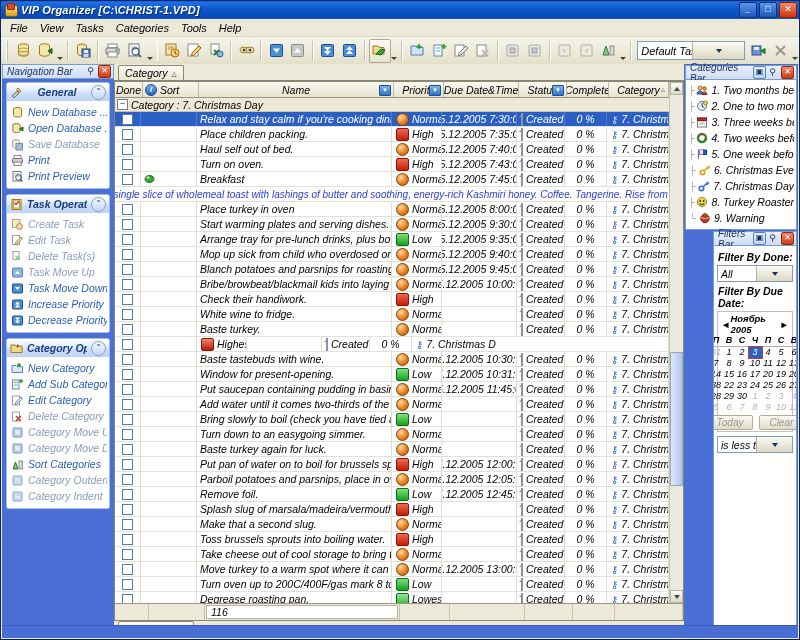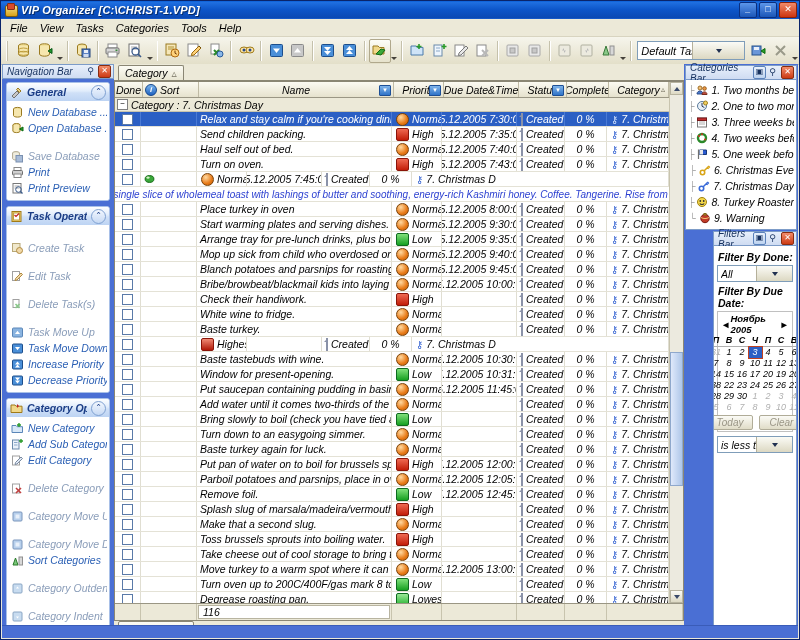--- a/index.html
+++ b/index.html
@@ -59,26 +59,26 @@
   .nav-hdr{height:15px;background:linear-gradient(180deg,#e8f0fb,#cfdcf2);border:1px solid #7d9cc8;
      display:flex;align-items:center;padding:0 2px;font-size:10px;color:#16315e;box-sizing:border-box;}
   .nav-hdr .t{flex:1;padding-left:2px;}
   .pin{width:11px;height:11px;margin-right:2px;color:#16315e;font-size:9px;line-height:11px;text-align:center;}
   .xbtn{width:11px;height:11px;background:linear-gradient(180deg,#f28c6a,#cc3a14);border:1px solid #8a2c10;
         color:#fff;font-size:8px;line-height:9px;text-align:center;border-radius:2px;font-weight:bold;}
   .navpane{flex:1;padding:3px 4px 0 4px;overflow:hidden;}
   .grp{margin-bottom:5px;border:1px solid #a8c0e8;border-radius:3px;overflow:hidden;background:#fff;}
   .grp-hdr{height:18px;background:linear-gradient(180deg,#fdfeff 0%,#e0ecfb 45%,#cfe0f7 55%,#bdd4f3 100%);
      display:flex;align-items:center;padding:0 3px;gap:4px;}
-  .grp-hdr .gt{flex:1;font-weight:bold;color:#1b3d86;font-size:10.5px;white-space:nowrap;overflow:hidden;}
+  .grp-hdr .gt{flex:1;font-weight:bold;color:#1b3d86;font-size:10.5px;white-space:nowrap;overflow:hidden;text-align:center;}
   .chev{width:13px;height:13px;border-radius:50%;background:linear-gradient(180deg,#f2f7fe,#c6d9f4);
      border:1px solid #7fa0d0;color:#1b3d86;font-size:8px;line-height:11px;text-align:center;}
   .grp-body{background:#fff;padding:3px 2px 4px 4px;}
   .nitem{display:flex;align-items:center;gap:4px;height:16px;font-size:10.5px;color:#2a5fb4;white-space:nowrap;overflow:hidden;}
-  .nitem.dim{color:#8a9db9;margin-top:12px;}
+  .nitem.dim{color:#8a9db9;}
   .ico{width:13px;height:13px;flex:0 0 13px;position:relative;display:inline-block;}
 
   
   .center{flex:1;display:flex;flex-direction:column;background:#ece9d8;min-width:0;}
   .tabstrip{height:16px;background:#ece9d8;display:flex;align-items:flex-end;padding-left:4px;
      border-bottom:1px solid #8a8674;}
   .tab{height:14px;background:linear-gradient(180deg,#fcfbf4,#e9e6d3);border:1px solid #8a8674;border-bottom:none;
      display:flex;align-items:center;padding:0 6px;font-size:10.5px;gap:4px;border-radius:2px 2px 0 0;}
   .gridwrap{flex:1;display:flex;flex-direction:column;border:1px solid #8a8674;margin:0;background:#fff;min-height:0;}
   .ghead{display:flex;height:15px;background:linear-gradient(180deg,#fbfaf2,#e6e2cd);border-bottom:1px solid #9a9684;
@@ -105,21 +105,21 @@
   .pri{display:flex;align-items:center;gap:3px;}
   .pdot{width:11px;height:11px;border-radius:50%;border:1px solid #7a4208;
         background:radial-gradient(circle at 35% 30%,#ffd9a0,#e87a17 60%,#b85a08);}
   .pdot.high{border-radius:2px;border-color:#8a1408;background:linear-gradient(180deg,#ef6a52,#c21d08);}
   .pdot.highest{border-radius:2px;border-color:#8a1408;background:linear-gradient(180deg,#f08a74,#b01808);}
   .pdot.low{border-radius:2px;border-color:#0d6a1e;background:linear-gradient(180deg,#7fe07a,#16a021);}
   .pdot.lowest{border-radius:2px;border-color:#0d6a1e;background:linear-gradient(180deg,#9ae897,#2bb435);}
   .docico{width:9px;height:11px;background:#fff;border:1px solid #8a92a8;position:relative;}
   .docico::after{content:"";position:absolute;right:0;top:0;border-left:3px solid transparent;border-bottom:3px solid #8a92a8;}
   .keyico{color:#2f5fd0;font-size:10px;}
-  .footrow{height:16px;display:flex;border-top:1px solid #9a9684;background:#ece9d8;font-size:10.5px;flex:0 0 16px;}
+  .footrow{height:16px;display:flex;border-top:1px solid #9a9684;background:#ece9d8;font-size:10.5px;flex:0 0 16px;padding-left:8px;}
   .footcell{border-right:1px solid #c8c4ae;box-sizing:border-box;display:flex;align-items:center;padding:0 3px;}
   .footinput{background:#fff;border:1px solid #b8b4a0;margin:1px;flex:1;display:flex;align-items:center;padding-left:4px;}
   .bottomtabs{height:17px;display:flex;align-items:flex-start;background:#ece9d8;padding-left:4px;}
   .btab{height:15px;background:linear-gradient(180deg,#fcfbf4,#eceadb);border:1px solid #8a8674;
         display:flex;align-items:center;padding:0 6px;font-size:10.5px;border-radius:2px 2px 0 0;}
 
   
   .vsb{width:13px;background:#f0efe7;border-left:1px solid #c8c4ae;display:flex;flex-direction:column;}
   .sbbtn{height:13px;background:linear-gradient(180deg,#fbfbf6,#ddd9c4);border:1px solid #b8b4a0;
     display:flex;align-items:center;justify-content:center;box-sizing:border-box;}
@@ -685,21 +685,21 @@
                       <span class="keyico" style="color: rgb(207, 224, 255);">⚷</span>
                       <span style="color: rgb(255, 255, 255);">7. Christmas D</span>
                     </div>
                   </div>
                   <div class="row">
                     <div class="cell c" style="width:26px">
                       <span class="chk"></span>
                     </div>
                     <div class="cell l" style="width:56px"></div>
                     <div class="cell l" style="width:195px">
-                      <span>Send children packing.</span>
+                      <span>Place children packing.</span>
                     </div>
                     <div class="cell l" style="width:50px;padding-left:4px;">
                       <span class="pri">
                         <span class="pdot high"></span>
                         <span>High</span>
                       </span>
                     </div>
                     <div class="cell c" style="width:75px">
                       <span>25.12.2005 7:35:00</span>
                     </div>
@@ -775,20 +775,23 @@
                   </div>
                   <div class="row">
                     <div class="cell c" style="width:26px">
                       <span class="chk"></span>
                     </div>
                     <div class="cell l" style="width:56px">
                       <span><svg width="11" height="11" viewBox="0 0 11 11">
                           <ellipse cx="5.5" cy="6" rx="4.4" ry="3.4" fill="#3aa83a" stroke="#166a16"></ellipse>
                           <ellipse cx="4" cy="4.6" rx="1.6" ry="1.2" fill="#d8f0c8"></ellipse>
                         </svg></span>
+                    </div>
+                    <div class="cell l" style="width:195px">
+                      <span>Breakfast</span>
                     </div>
                     <div class="cell l" style="width:50px;padding-left:4px;">
                       <span class="pri">
                         <span class="pdot "></span>
                         <span>Normal</span>
                       </span>
                     </div>
                     <div class="cell c" style="width:75px">
                       <span>25.12.2005 7:45:00</span>
                     </div>

